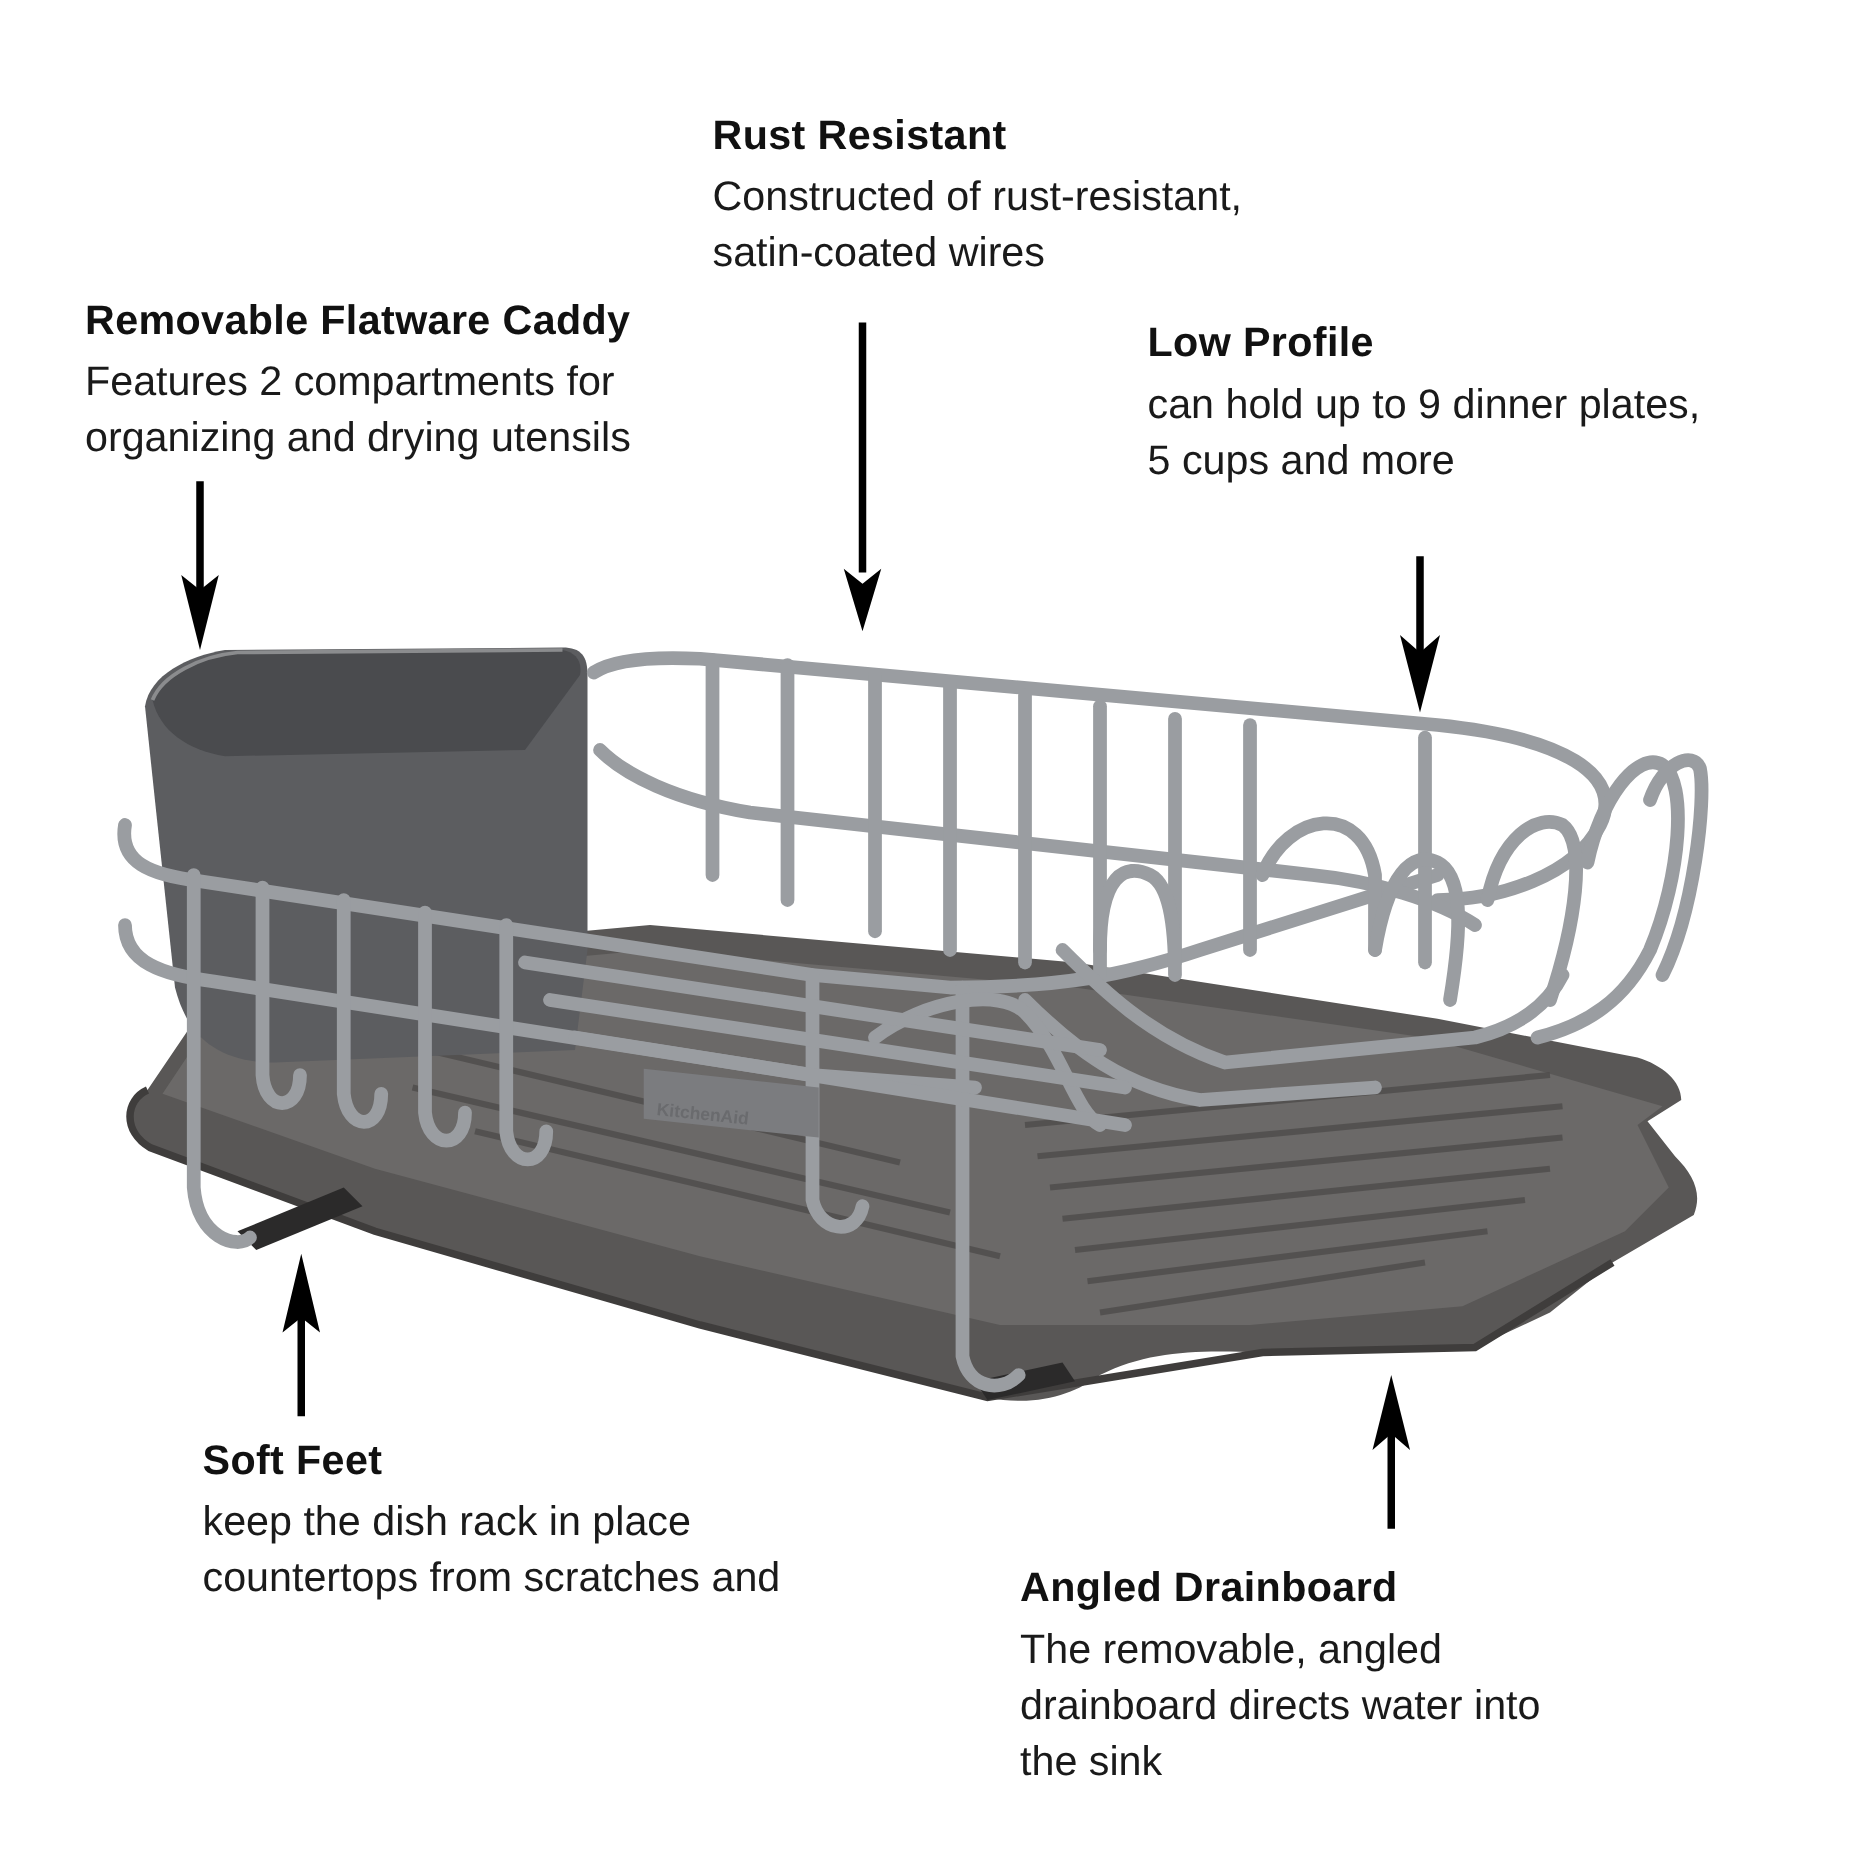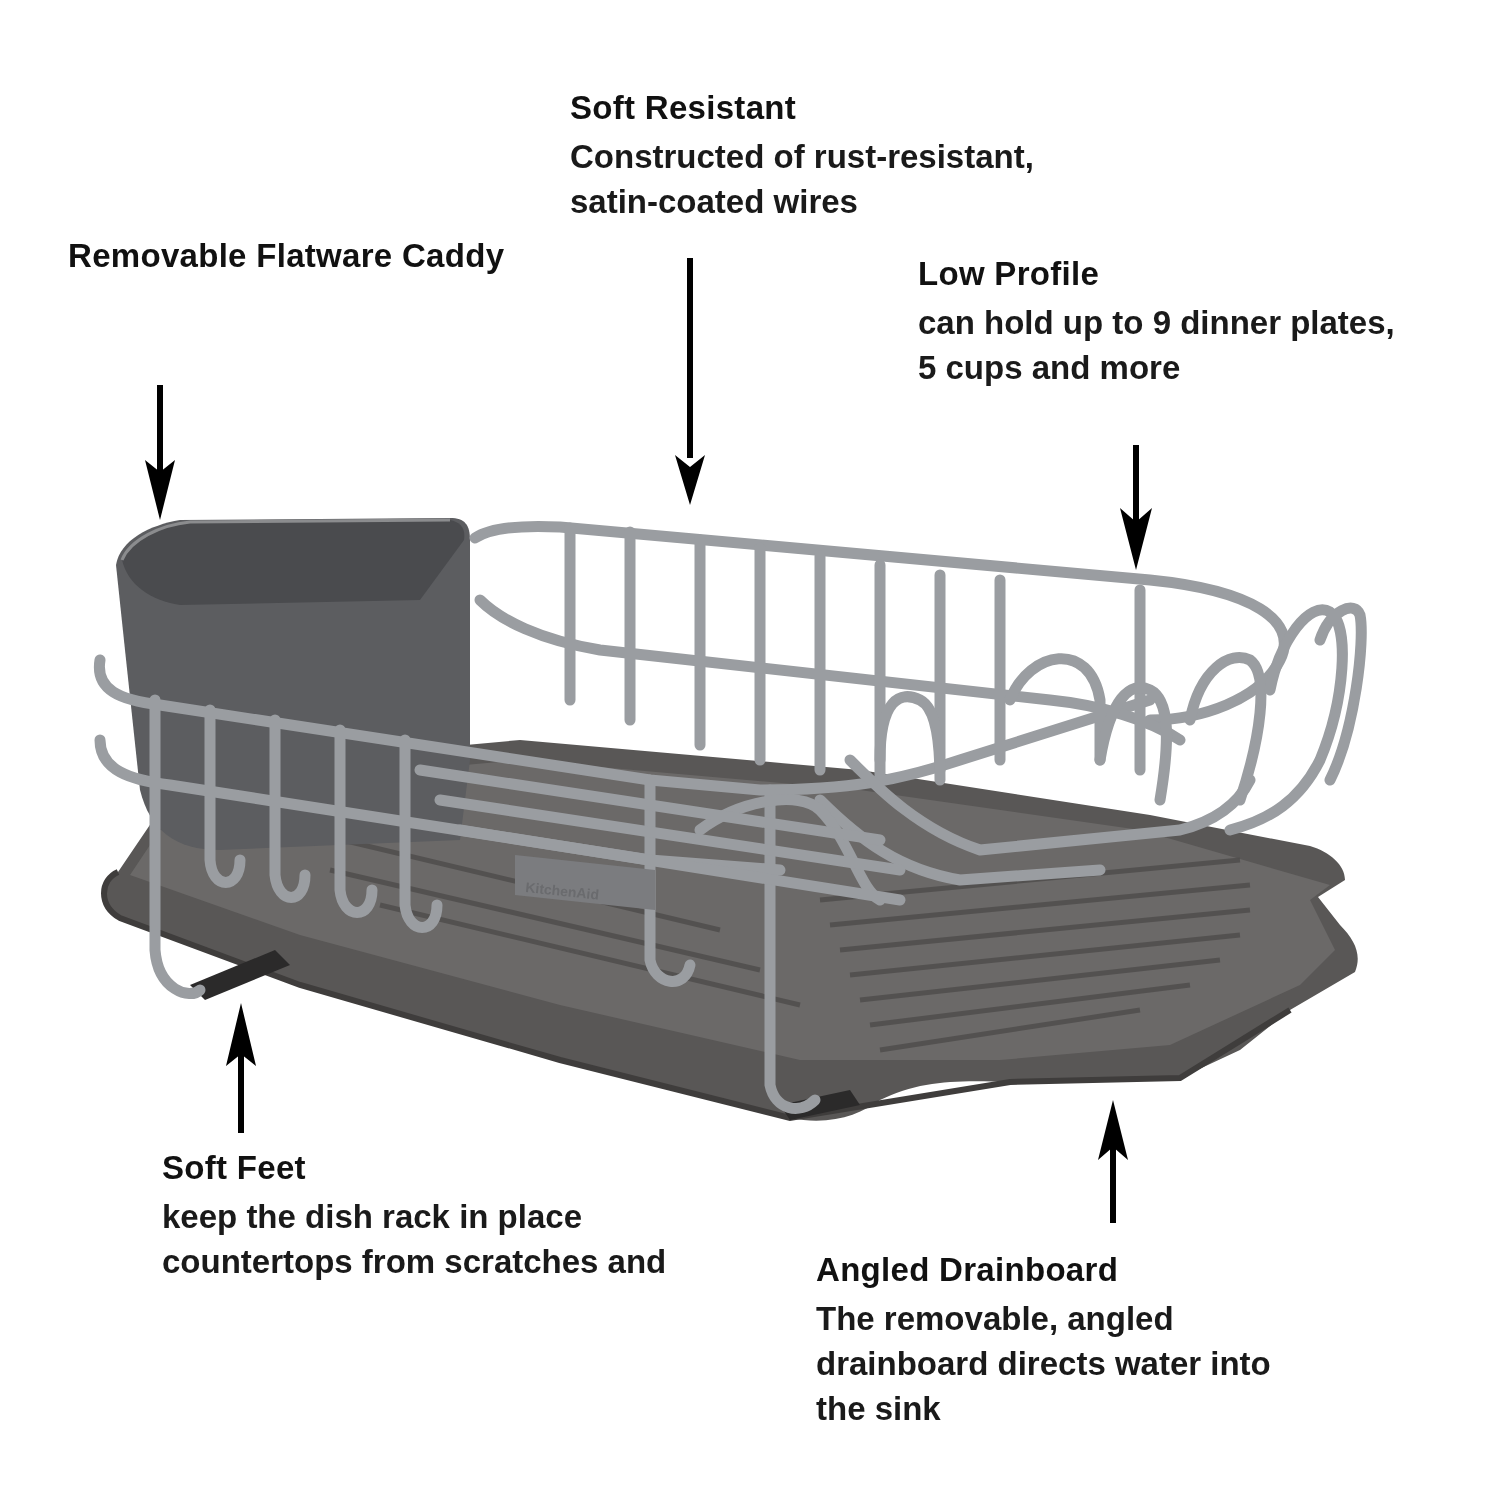--- a/index.html
+++ b/index.html
@@ -1,21 +1,21 @@
 <!DOCTYPE html>
 <html><head>
   <meta charset="utf-8">
   <style>
     html, body { margin: 0; padding: 0; background: #ffffff; }
     body { width: 1500px; height: 1500px; position: relative; overflow: hidden;
            font-family: "Liberation Sans", "DejaVu Sans", sans-serif; color: #111111; }
     .callout { position: absolute; }
     .callout h2 { margin: 0; font-size: 33px; font-weight: bold; letter-spacing: 0.3px; line-height: 40px; color: #111; }
     .callout p { margin: 6px 0 0 0; font-size: 33px; font-weight: normal; line-height: 45px; color: #1a1a1a; }
-    .callout p span { display: block; white-space: nowrap; font-weight: bold; }
+    .callout p span { display: block; white-space: nowrap; }
     #c-rust { left: 570px; top: 88px; }
     #c-caddy { left: 68px; top: 236px; }
     #c-profile { left: 894px; top: 254px; margin-left: 24px; }
     #c-feet { left: 162px; top: 1148px; }
     #c-drain { left: 816px; top: 1230px; margin-top: 20px; }
     .arrow { position: absolute; }
     svg.product { position: absolute; left: 0; top: 0; }
   </style>
 </head>
 <body>
@@ -95,29 +95,33 @@
     <path d="M460 830 L900 900"></path>
   </g>
 
   <g>
     <path d="M515 855 L655 870 L655 910 L515 895 Z" fill="#7b7c7f"></path>
     <text x="525" y="892" font-size="14" font-weight="bold" fill="#6a6b6e" font-family="Liberation Sans, sans-serif" transform="rotate(6 525 892)">KitchenAid</text>
   </g>
 </svg>
 
 <div class="callout" id="c-rust">
-  <h2>Soft Resistant</h2>
+  <h2>Rust Resistant</h2>
   <p>
     <span>Constructed of rust-resistant,</span>
     <span>satin-coated wires</span>
   </p>
 </div>
 
 <div class="callout" id="c-caddy">
   <h2>Removable Flatware Caddy</h2>
+  <p>
+    <span>Features 2 compartments for</span>
+    <span>organizing and drying utensils</span>
+  </p>
 </div>
 
 <div class="callout" id="c-profile">
   <h2>Low Profile</h2>
   <p>
     <span>can hold up to 9 dinner plates,</span>
     <span>5 cups and more</span>
   </p>
 </div>
 

